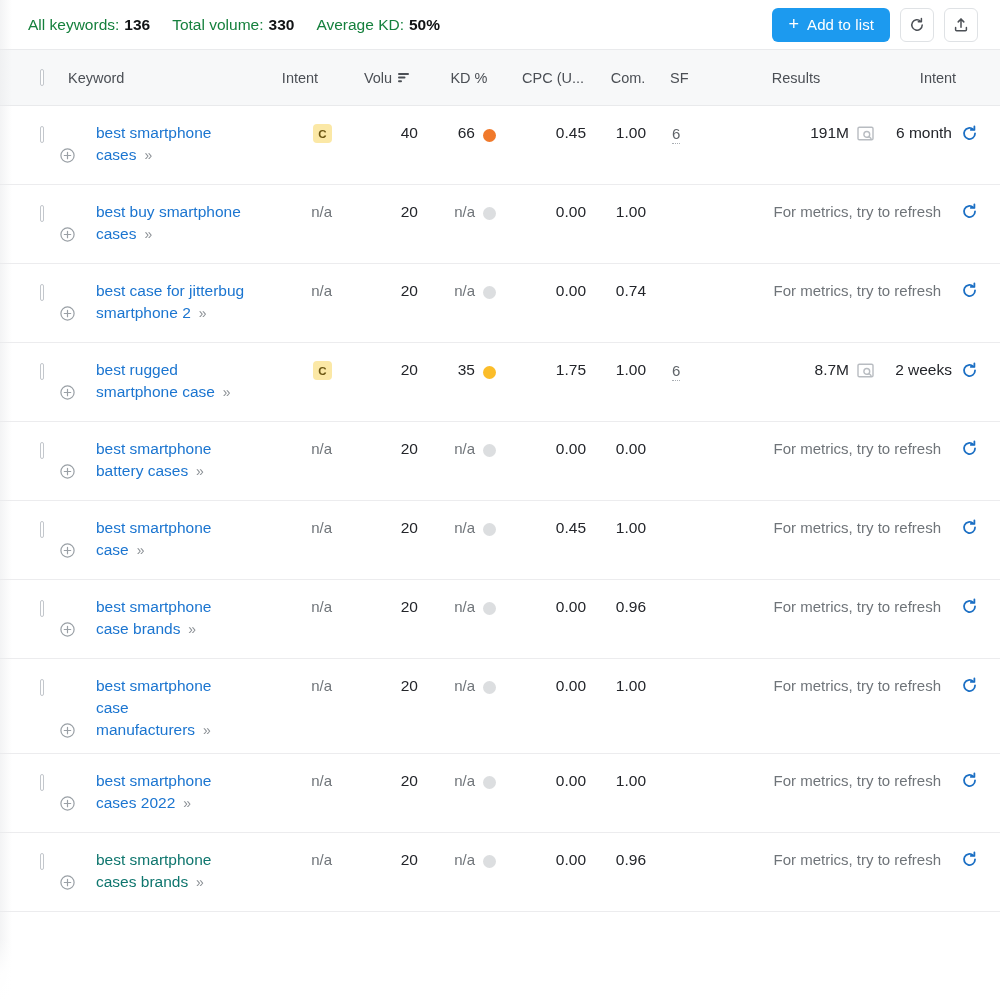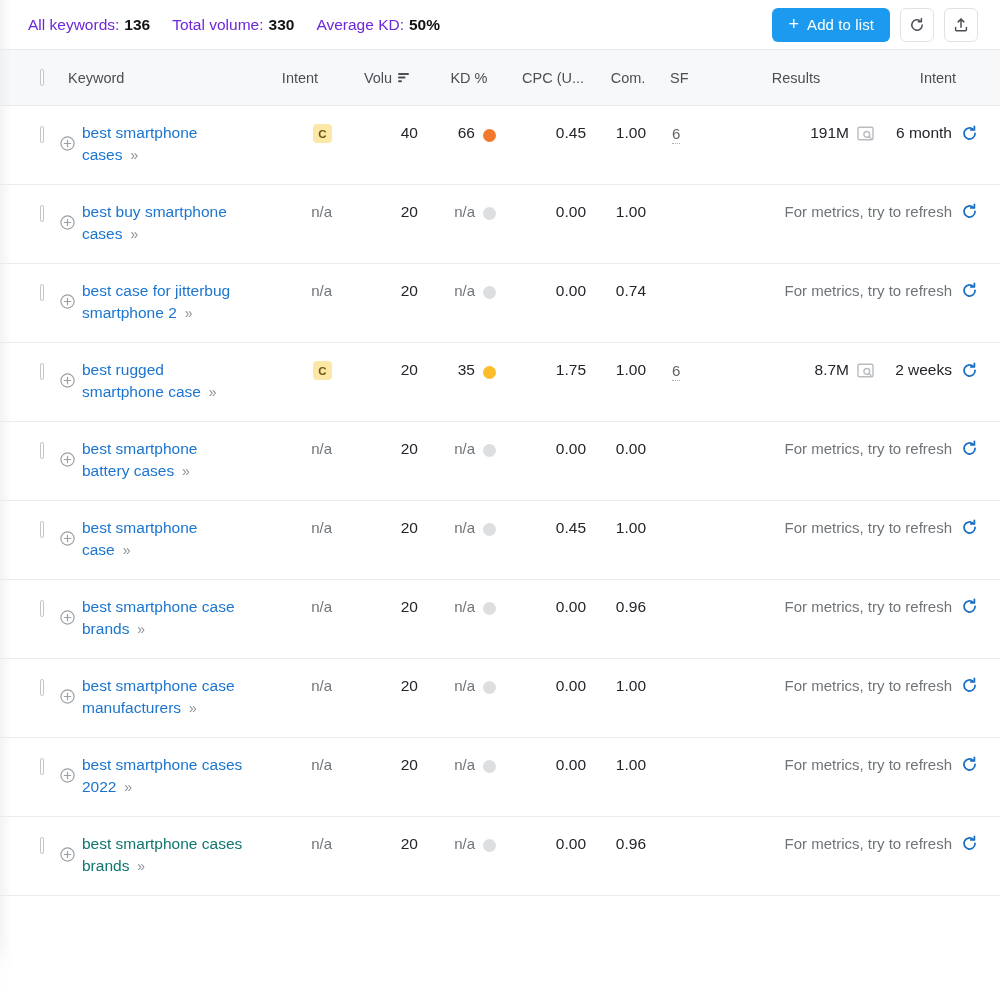--- a/index.html
+++ b/index.html
@@ -36,21 +36,21 @@
   }
   .summary {
     display: flex;
     align-items: center;
     gap: 22px;
     font-size: 15.5px;
     color: #23252a;
     white-space: nowrap;
   }
   .summary .stat { display: inline-flex; gap: 5px; align-items: baseline; }
-  .summary .stat-label { color: #6d28d9; font-weight: 400; }
+  .summary .stat-label { color: #15803d; font-weight: 400; }
   .summary .stat-value { font-weight: 700; color: #111315; }
 
   .toolbar-actions {
     margin-left: auto;
     display: flex;
     align-items: center;
     gap: 10px;
   }
   .btn-add {
     display: inline-flex;
@@ -153,22 +153,22 @@
     display: block;
     cursor: pointer;
     box-sizing: border-box;
   }
   .cell-check { padding-left: 40px; padding-top: 20px; }
   thead .cell-check-head { padding-left: 40px; }
 
   
   .kw-cell {
     display: flex;
-    align-items: center;
-    gap: 7px;
+    align-items: flex-end;
+    gap: 21px;
     padding: 16px 10px 12px 4px;
   }
   .plus-circle { flex: 0 0 auto; margin-top: 2px; }
   .kw-text {
     color: #1b75d0;
     font-size: 15.5px;
     line-height: 22px;
     word-break: break-word;
     cursor: pointer;
   }
@@ -241,21 +241,21 @@
     color: #6f7479;
     font-size: 15px;
     white-space: nowrap;
   }
 
   
   .refresh-span {
     display: flex;
     align-items: flex-start;
     justify-content: flex-end;
-    gap: 9px;
+    gap: 20px;
     padding: 18px 22px 14px 4px;
     box-sizing: border-box;
   }
 
   
   .fade {
     position: absolute;
     left: 0;
     right: 0;
     bottom: 0;

